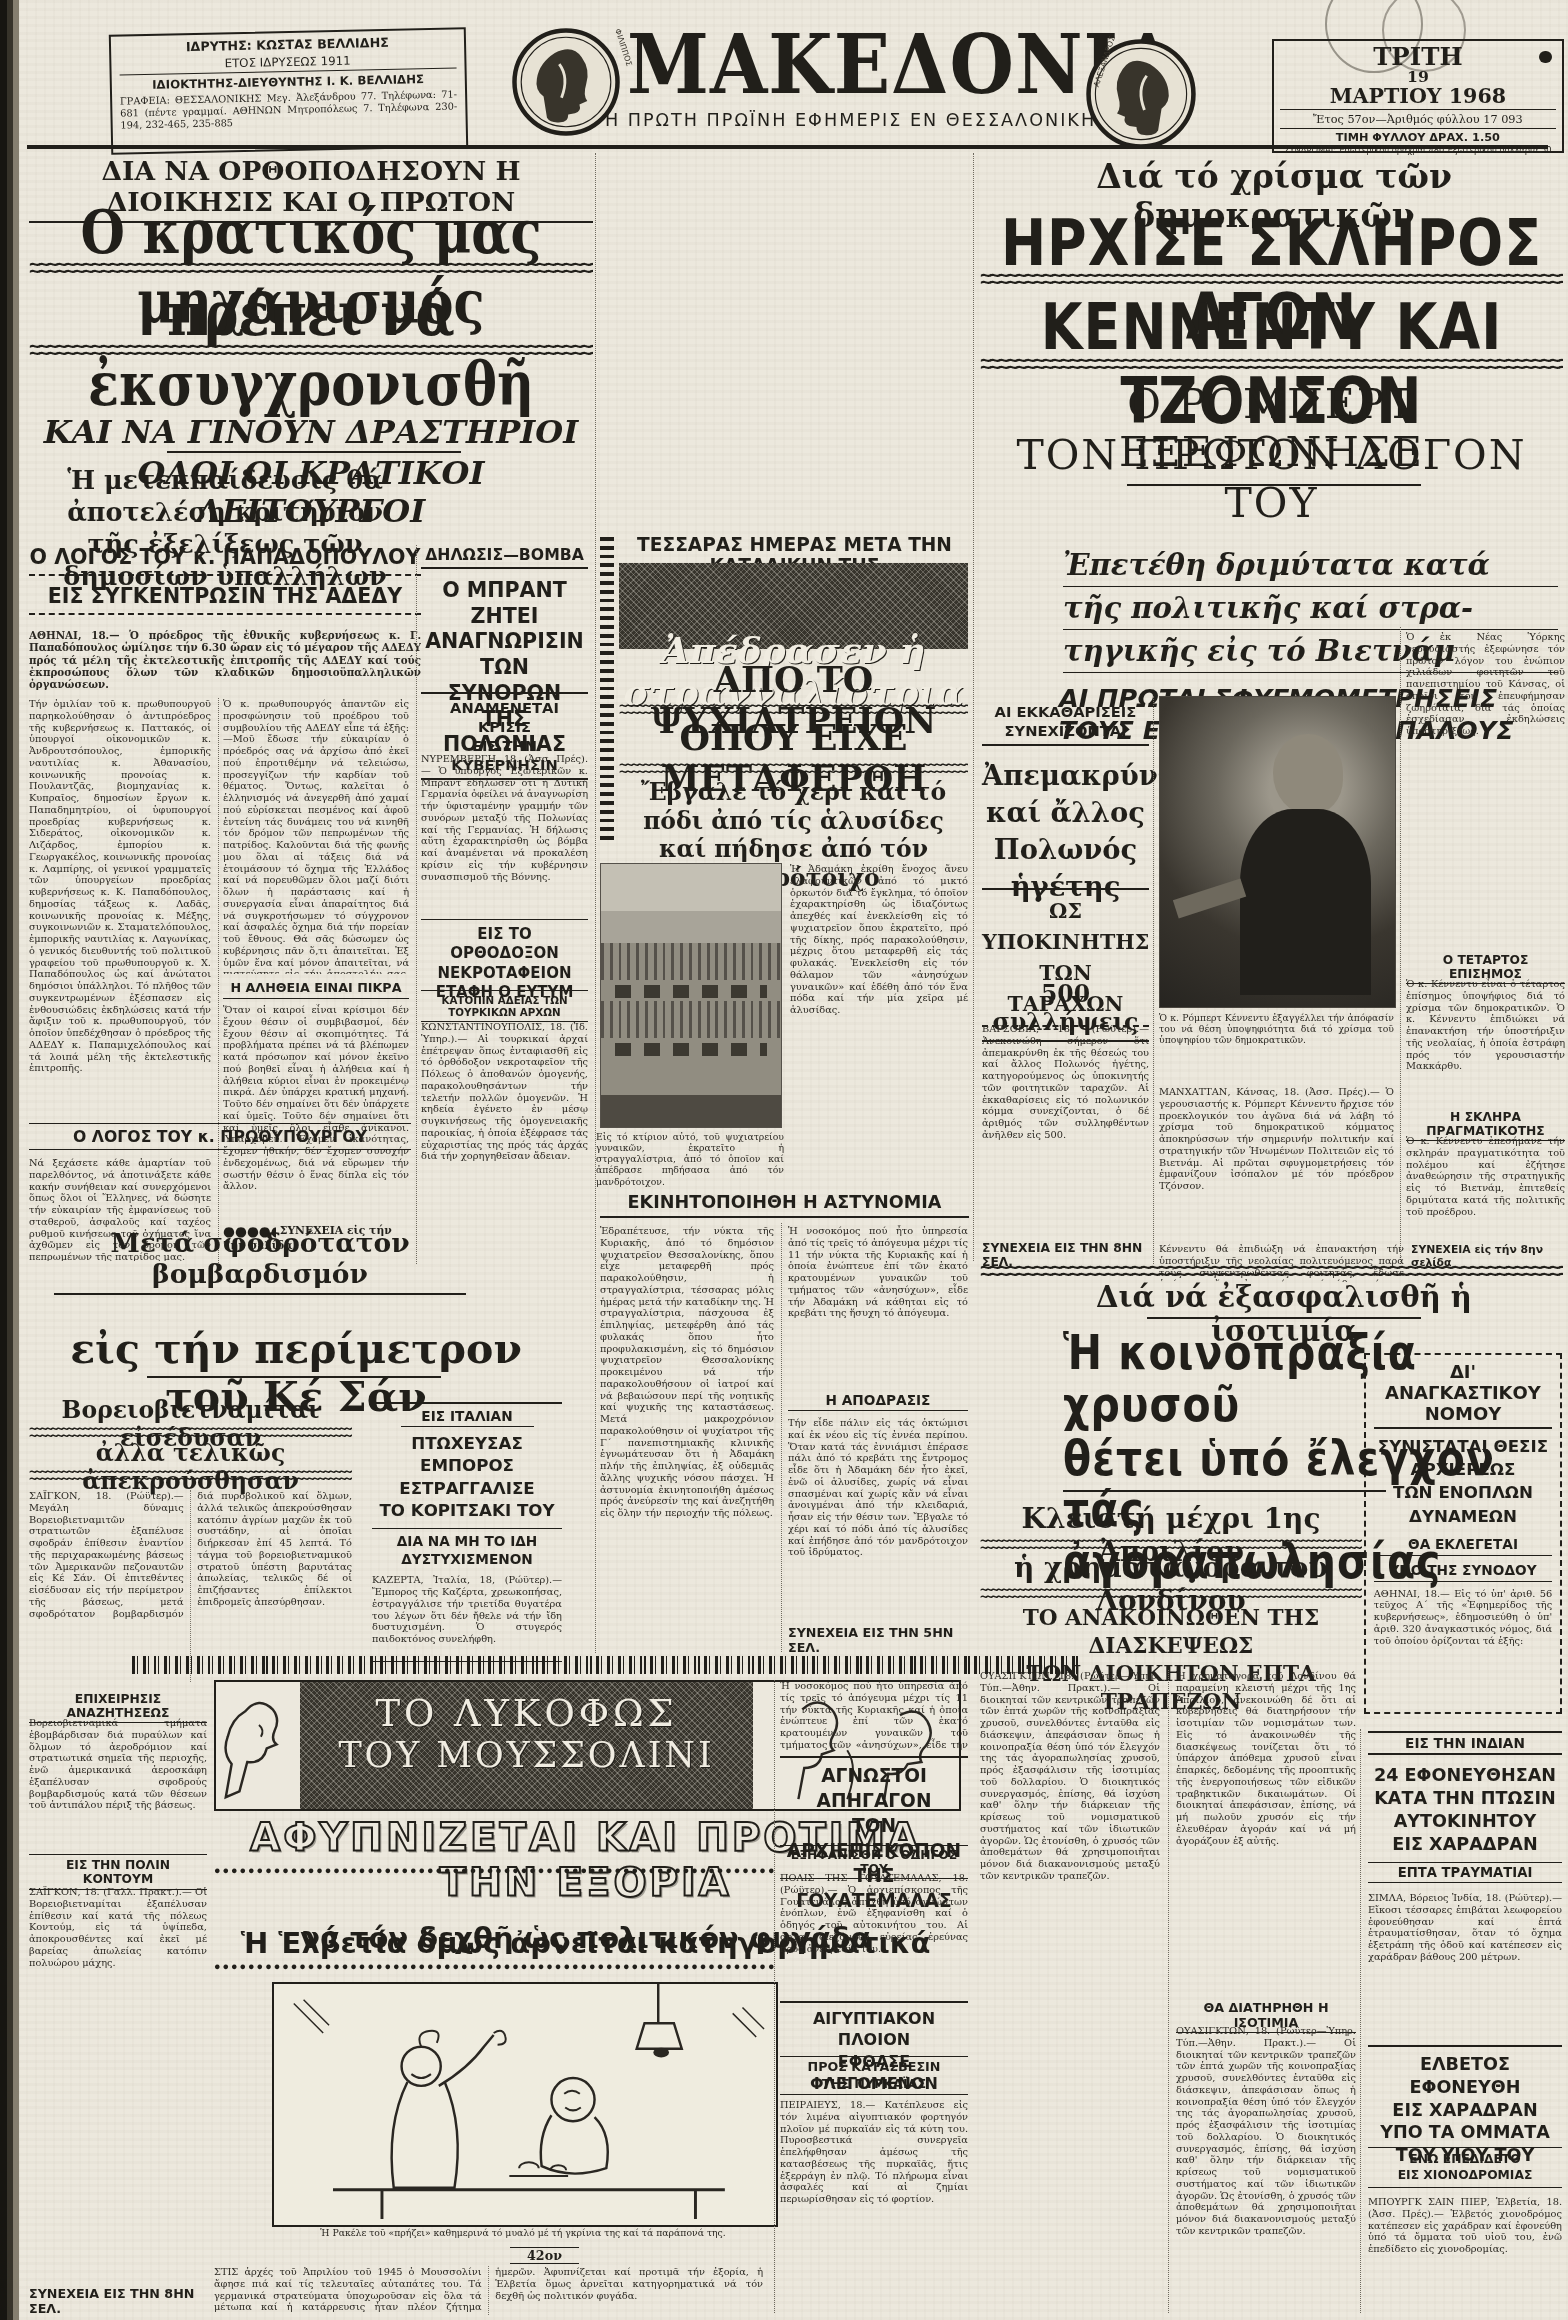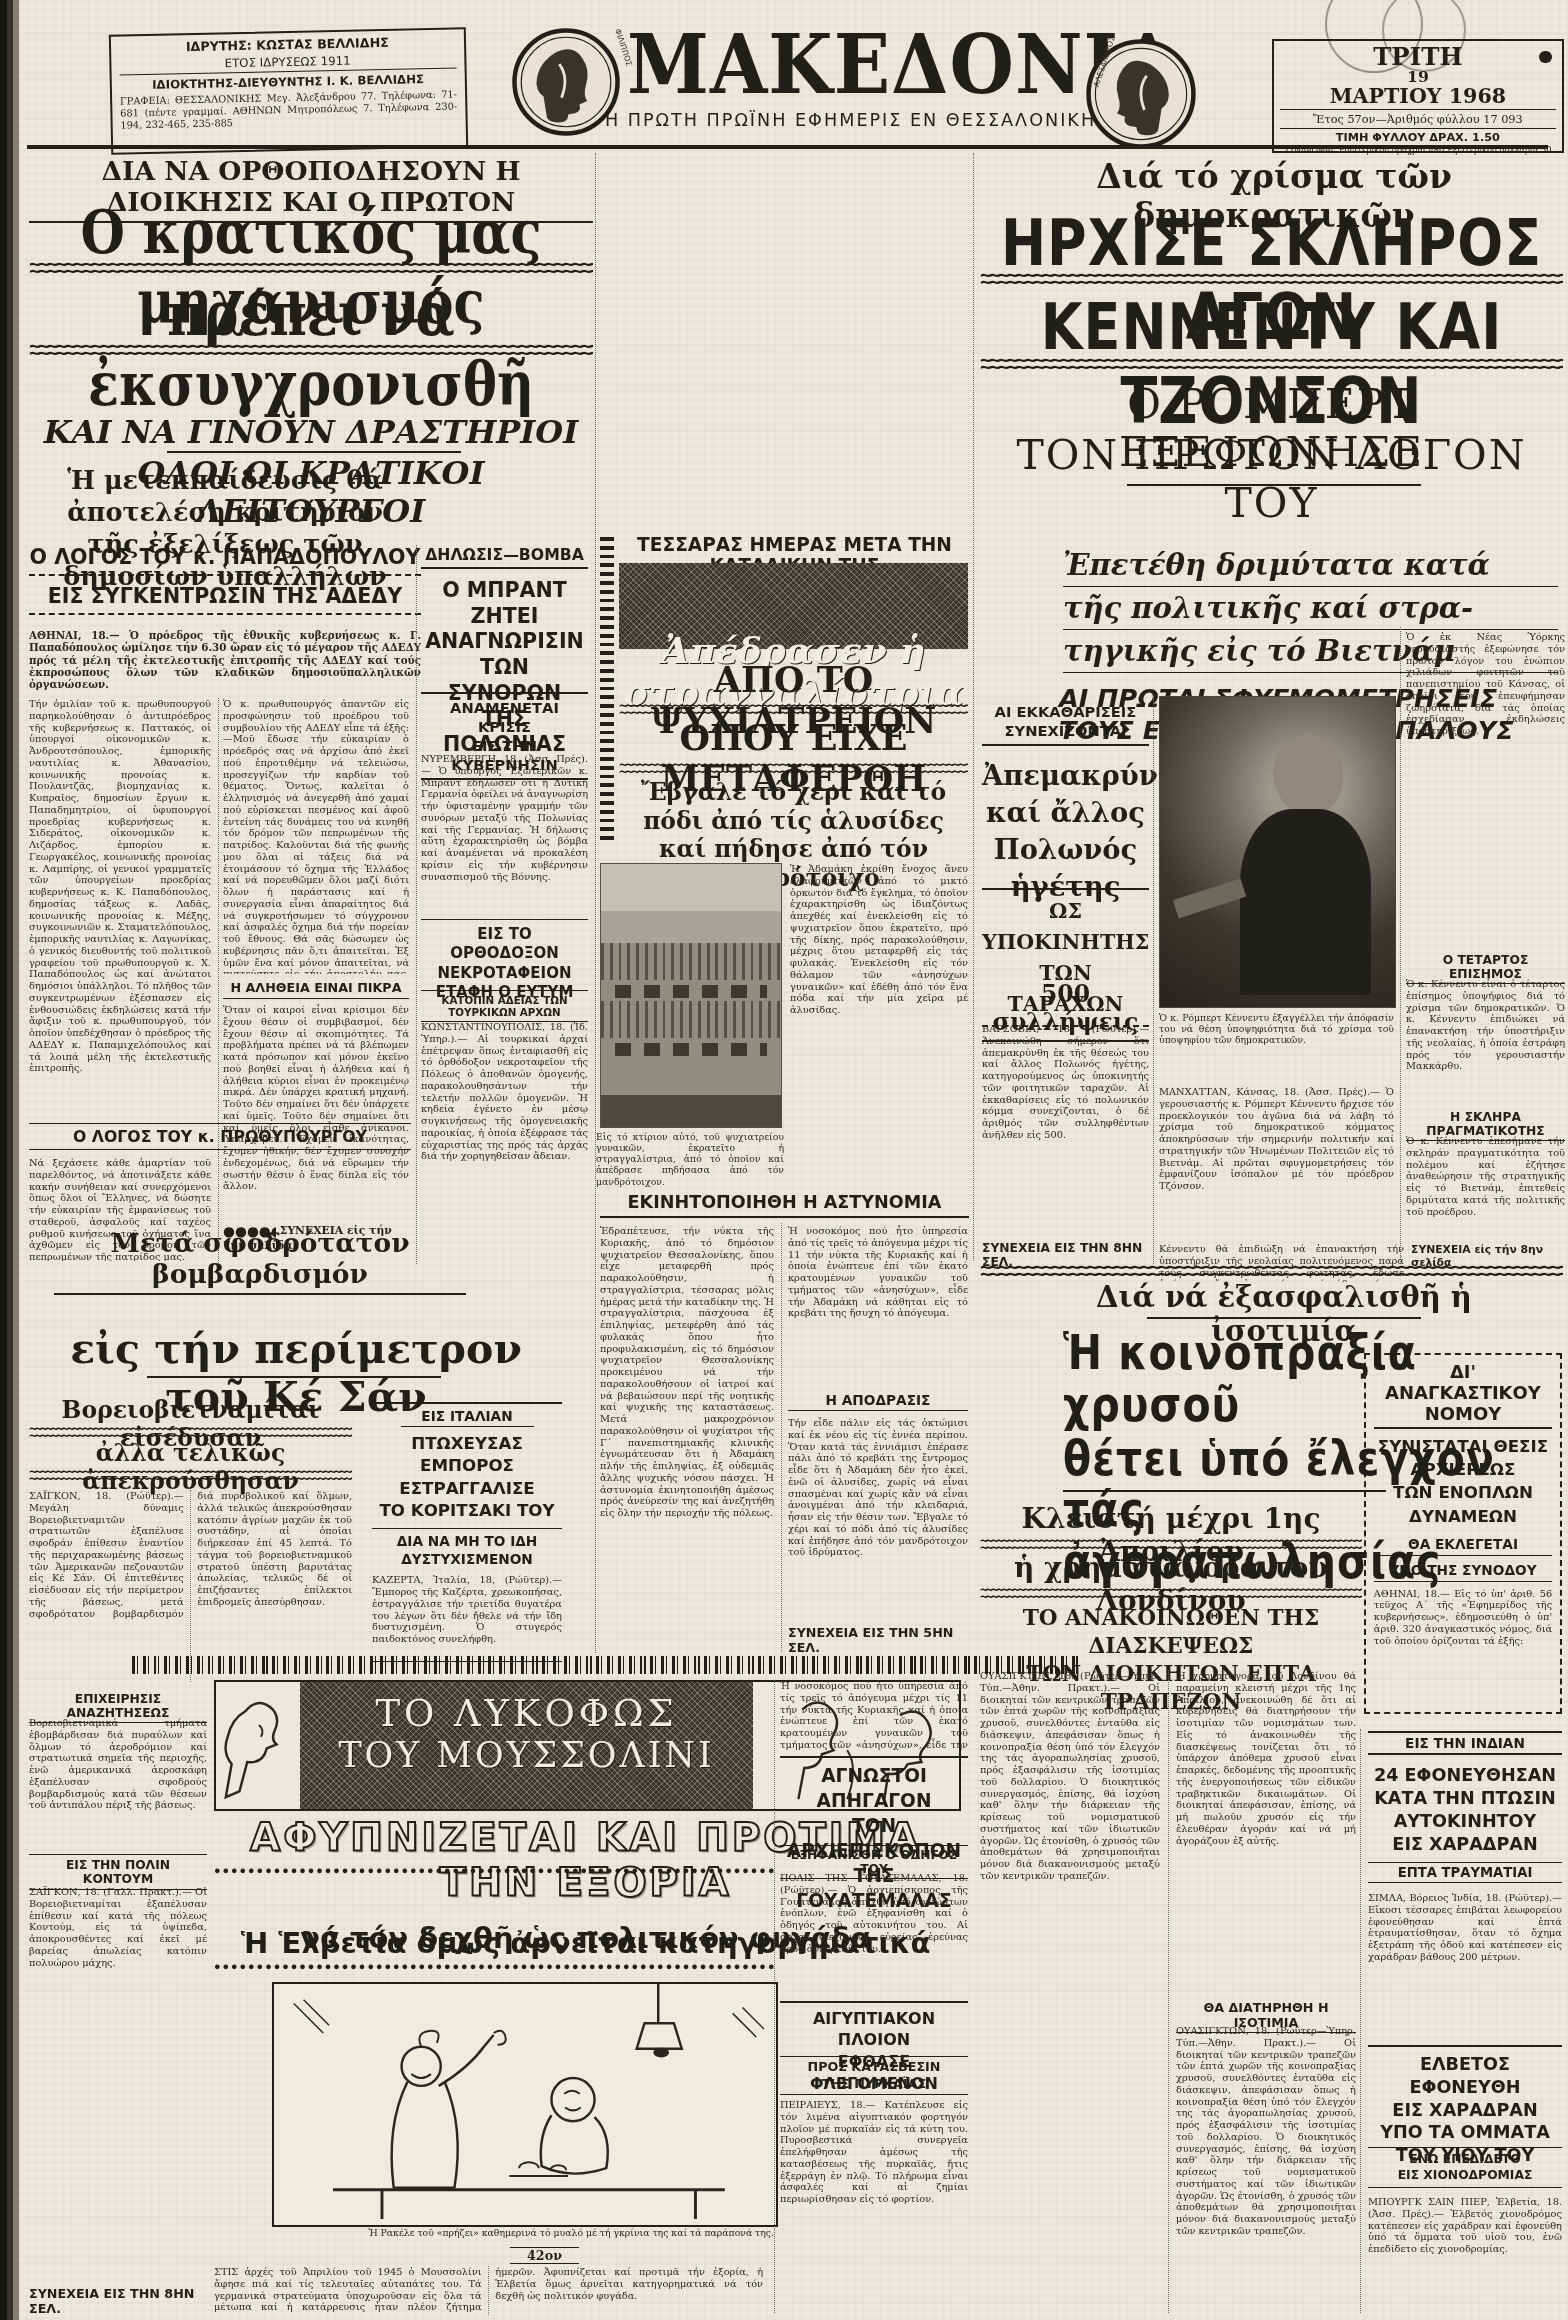--- a/index.html
+++ b/index.html
@@ -325,21 +325,21 @@
       <circle cx="150" cy="84" r="20" fill="none" stroke="#2a2722" stroke-width="2.5"></circle>
       <path d="M150 64 q-6 -14 8 -16 q14 -2 8 12" fill="none" stroke="#2a2722" stroke-width="2"></path>
       <path d="M136 100 q-22 44 -14 108 h62 q10 -62 -10 -108" fill="none" stroke="#2a2722" stroke-width="2.5"></path>
       <path d="M168 104 q30 -18 46 -40 M214 64 l10 -12" stroke="#2a2722" stroke-width="2.5" fill="none"></path>
       <path d="M224 50 q10 -6 12 4 q2 8 -8 8" fill="none" stroke="#2a2722" stroke-width="2"></path>
       <path d="M140 92 q10 8 20 0" stroke="#2a2722" stroke-width="2" fill="none"></path>
       <path d="M240 196 h60 M250 188 a10 6 0 0 1 20 0 M282 190 a8 5 0 0 1 16 0" stroke="#2a2722" stroke-width="2" fill="none"></path>
       <path d="M20 20 l30 30 M30 16 l26 26 M468 30 l24 24 M478 24 l22 22" stroke="#2a2722" stroke-width="1.5"></path>
     </svg>
   </div>
-  <div class="abs photo-cap ctr" style="left:272px;top:2227px;width:502px;height:17.6px;text-align:right">Ἡ Ρακέλε τοῦ «πρήζει» καθημερινά τό μυαλό μέ τή γκρίνια της καί τά παράπονά της.</div>
+  <div class="abs photo-cap ctr" style="left:272px;top:2227px;width:502px;height:17.6px;text-align:center">Ἡ Ρακέλε τοῦ «πρήζει» καθημερινά τό μυαλό μέ τή γκρίνια της καί τά παράπονά της.</div>
   <div class="abs ser b ctr" style="left:510px;top:2247px;width:69px;font-size:12.7px;border-top:1px solid #211f1a;border-bottom:1px solid #211f1a">42ον</div>
   <div class="abs tiny col2" style="left:214px;top:2266px;width:549px;height:49px">ΣΤΙΣ ἀρχές τοῦ Ἀπριλίου τοῦ 1945 ὁ Μουσσολίνι ἄφησε πιά καί τίς τελευταῖες αὐταπάτες του. Τά γερμανικά στρατεύματα ὑποχωροῦσαν εἰς ὅλα τά μέτωπα καί ἡ κατάρρευσις ἦταν πλέον ζήτημα ἡμερῶν. Ἀφυπνίζεται καί προτιμᾶ τήν ἐξορία, ἡ Ἑλβετία ὅμως ἀρνεῖται κατηγορηματικά νά τόν δεχθῆ ὡς πολιτικόν φυγάδα.</div>
 
   <div class="abs dotv" style="left:774px;top:1680px;height:633px"></div>
   <div class="abs tiny" style="left:780px;top:1680px;width:188px;height:71px">Ἡ νοσοκόμος πού ἦτο ὑπηρεσία ἀπό τίς τρεῖς τό ἀπόγευμα μέχρι τίς 11 τήν νύκτα τῆς Κυριακῆς καί ἡ ὁποία ἐνώπτευε ἐπί τῶν ἑκατό κρατουμένων γυναικῶν τοῦ τμήματος τῶν «ἀνησύχων», εἶδε τήν Ἀδαμάκη νά κάθηται εἰς τό κρεβάτι της ἥσυχη τό ἀπόγευμα.</div>
   <div class="abs san b ctr prel" style="left:780px;top:1756px;width:188px;font-size:18.6px;line-height:1.35;border-top:2px solid #211f1a;padding-top:4.9px">ΑΓΝΩΣΤΟΙ ΑΠΗΓΑΓΟΝ
 ΤΟΝ ΑΡΧΙΕΠΙΣΚΟΠΟΝ
 ΤΗΣ ΓΟΥΑΤΕΜΑΛΑΣ</div>
   <div class="abs san b ctr" style="left:780px;top:1845px;width:188px;font-size:12.3px;border-top:1px solid #211f1a;border-bottom:1px solid #211f1a;padding:2px 0">ΕΞΗΦΑΝΙΣΘΗ Ο ΟΔΗΓΟΣ ΤΟΥ</div>
   <div class="abs tiny" style="left:780px;top:1872px;width:188px;height:123px">ΠΟΛΙΣ ΤΗΣ ΓΟΥΑΤΕΜΑΛΑΣ, 18. (Ρώϋτερ).— Ὁ ἀρχιεπίσκοπος τῆς Γουατεμάλας ἀπήχθη ὑπό ἀγνώστων ἐνόπλων, ἐνῶ ἐξηφανίσθη καί ὁ ὁδηγός τοῦ αὐτοκινήτου του. Αἱ ἀρχαί διεξάγουν εὐρείας ἐρεύνας πρός ἀνεύρεσίν του.</div>

